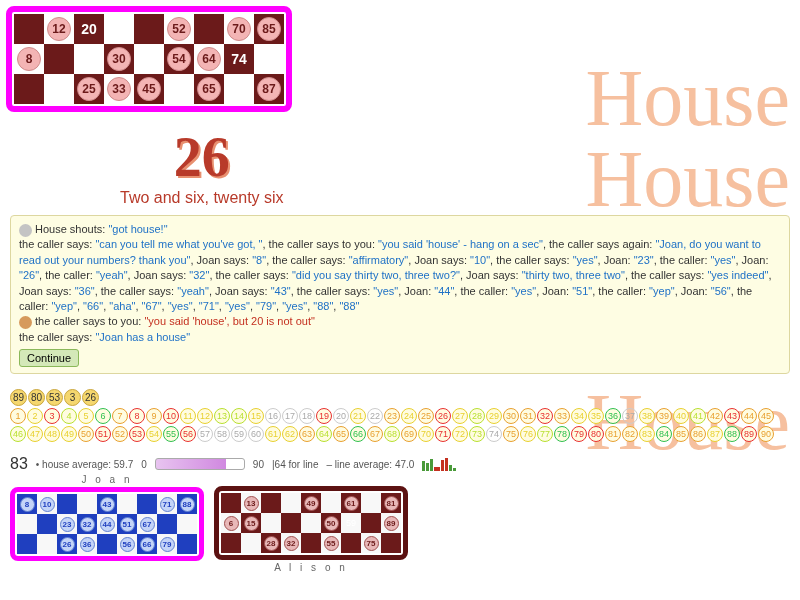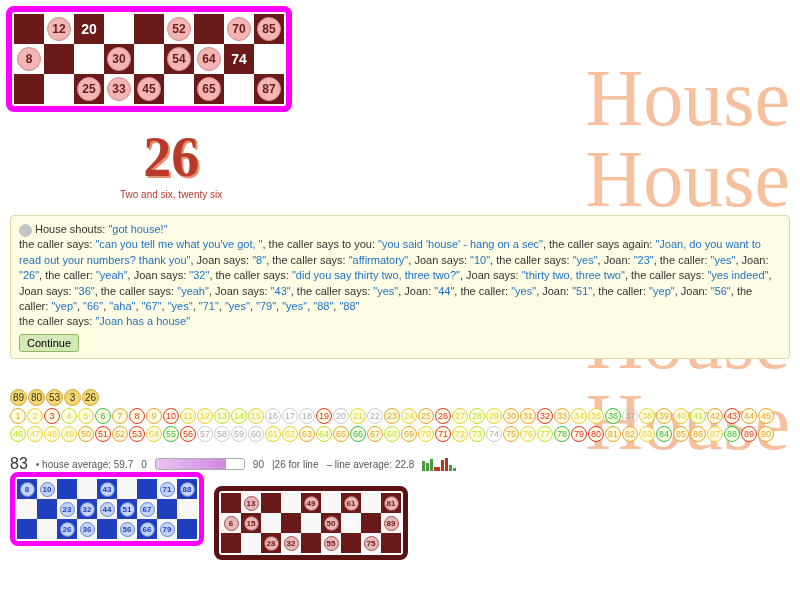--- a/index.html
+++ b/index.html
@@ -12,21 +12,21 @@
   .card-frame { border: 6px solid #ff00ff; border-radius: 8px; background: #fff; padding: 2px; display: inline-block; }
   .card-frame.dark { border-color: #5c1212; }
   .card-grid { display: grid; grid-template-columns: repeat(9, 30px); grid-template-rows: repeat(3, 30px); }
   .card-cell { width: 30px; height: 30px; display: flex; align-items: center; justify-content: center; position: relative; }
   .card-cell.dark { background: #6b1a1a; }
   .num-circle { width: 24px; height: 24px; border-radius: 50%; background: #f3b4b4; border: 1px solid #d08b8b; display: flex; align-items: center; justify-content: center; font-size: 12px; color: #6b1a1a; font-weight: bold; }
   .num-plain { font-size: 14px; color: #fff; font-weight: bold; }
   
   .current-num { position: absolute; top: 125px; left: 120px; text-align: center; z-index: 2; }
   .current-num .big { font-size: 56px; font-weight: bold; color: #b83a2a; font-family: "Times New Roman", serif; text-shadow: 2px 2px 0 #e89070; }
-  .current-num .call { font-size: 10px; color: #b83a2a; }
+  .current-num .call { font-size: 16px; color: #b83a2a; }
   
   .log-box { position: absolute; top: 215px; left: 10px; right: 10px; background: #fefde3; border: 1px solid #ddd7a0; border-radius: 4px; padding: 6px 8px; font-size: 11px; line-height: 1.4; z-index: 2; }
   .emo { display: inline-block; width: 13px; height: 13px; border-radius: 50%; background: #c4c4c4; vertical-align: middle; margin-right: 3px; }
   .emo.sad { background: #d69a5c; }
   .q-blue { color: #1f71c6; }
   .q-red { color: #c43020; }
   .continue-btn { background: #d4e8b8; border: 1px solid #8bb85a; border-radius: 3px; padding: 2px 7px; font-size: 11px; margin-top: 4px; cursor: pointer; }
   
   .called-row { position: absolute; top: 389px; left: 10px; z-index: 2; }
   .called-row .n { display: inline-block; width: 17px; height: 17px; border-radius: 50%; background: #f5d76e; border: 1px solid #c9a63e; text-align: center; line-height: 16px; font-size: 10px; margin-right: 1px; }
@@ -130,50 +130,52 @@
 </div>
 
 <div class="current-num">
   <div class="big">26</div>
   <div class="call">Two and six, twenty six</div>
 </div>
 
 <div class="log-box">
   <div><span class="emo"></span><span>House shouts: </span><span class="q-blue">"got house!"</span></div>
   <div id="log-body"><span>the caller says: </span><span class="q-blue">"can you tell me what you've got, "</span><span>, the caller says to you: </span><span class="q-blue">"you said 'house' - hang on a sec"</span><span>, the caller says again: </span><span class="q-blue">"Joan, do you want to read out your numbers? thank you"</span><span>, Joan says: </span><span class="q-blue">"8"</span><span>, the caller says: </span><span class="q-blue">"affirmatory"</span><span>, Joan says: </span><span class="q-blue">"10"</span><span>, the caller says: </span><span class="q-blue">"yes"</span><span>, Joan: </span><span class="q-blue">"23"</span><span>, the caller: </span><span class="q-blue">"yes"</span><span>, Joan: </span><span class="q-blue">"26"</span><span>, the caller: </span><span class="q-blue">"yeah"</span><span>, Joan says: </span><span class="q-blue">"32"</span><span>, the caller says: </span><span class="q-blue">"did you say thirty two, three two?"</span><span>, Joan says: </span><span class="q-blue">"thirty two, three two"</span><span>, the caller says: </span><span class="q-blue">"yes indeed"</span><span>, Joan says: </span><span class="q-blue">"36"</span><span>, the caller says: </span><span class="q-blue">"yeah"</span><span>, Joan says: </span><span class="q-blue">"43"</span><span>, the caller says: </span><span class="q-blue">"yes"</span><span>, Joan: </span><span class="q-blue">"44"</span><span>, the caller: </span><span class="q-blue">"yes"</span><span>, Joan: </span><span class="q-blue">"51"</span><span>, the caller: </span><span class="q-blue">"yep"</span><span>, Joan: </span><span class="q-blue">"56"</span><span>, the caller: </span><span class="q-blue">"yep"</span><span>, </span><span class="q-blue">"66"</span><span>, </span><span class="q-blue">"aha"</span><span>, </span><span class="q-blue">"67"</span><span>, </span><span class="q-blue">"yes"</span><span>, </span><span class="q-blue">"71"</span><span>, </span><span class="q-blue">"yes"</span><span>, </span><span class="q-blue">"79"</span><span>, </span><span class="q-blue">"yes"</span><span>, </span><span class="q-blue">"88"</span><span>, </span><span class="q-blue">"88"</span></div>
+  <div><span class="emo sad"></span><span>the caller says to you: </span><span class="q-red">"you said 'house', but 20 is not out"</span></div>
   <div><span>the caller says: </span><span class="q-blue">"Joan has a house"</span></div>
   <button class="continue-btn">Continue</button>
 </div>
 
 <div class="called-row" id="called-row"><span class="n">89</span><span class="n">80</span><span class="n">53</span><span class="n">3</span><span class="n">26</span></div>
 
 <div class="board" id="board"><span class="bn" style="border-color: rgb(232, 160, 48); color: rgb(232, 160, 48); background: rgb(255, 252, 224);">1</span><span class="bn" style="border-color: rgb(232, 208, 48); color: rgb(232, 208, 48); background: rgb(255, 252, 224);">2</span><span class="bn" style="border-color: rgb(232, 48, 48); color: rgb(232, 48, 48); background: rgb(255, 252, 224);">3</span><span class="bn" style="border-color: rgb(184, 224, 48); color: rgb(184, 224, 48); background: rgb(255, 252, 224);">4</span><span class="bn" style="border-color: rgb(232, 208, 48); color: rgb(232, 208, 48); background: rgb(255, 252, 224);">5</span><span class="bn" style="border-color: rgb(48, 192, 80); color: rgb(48, 192, 80); background: rgb(255, 252, 224);">6</span><span class="bn" style="border-color: rgb(232, 160, 48); color: rgb(232, 160, 48); background: rgb(255, 252, 224);">7</span><span class="bn" style="border-color: rgb(232, 48, 48); color: rgb(232, 48, 48); background: rgb(255, 252, 224);">8</span><span class="bn" style="border-color: rgb(232, 160, 48); color: rgb(232, 160, 48); background: rgb(255, 252, 224);">9</span><span class="bn" style="border-color: rgb(232, 48, 48); color: rgb(232, 48, 48); background: rgb(255, 252, 224);">10</span><span class="bn" style="border-color: rgb(232, 208, 48); color: rgb(232, 208, 48); background: rgb(255, 252, 224);">11</span><span class="bn" style="border-color: rgb(232, 208, 48); color: rgb(232, 208, 48); background: rgb(255, 252, 224);">12</span><span class="bn" style="border-color: rgb(184, 224, 48); color: rgb(184, 224, 48); background: rgb(255, 252, 224);">13</span><span class="bn" style="border-color: rgb(184, 224, 48); color: rgb(184, 224, 48); background: rgb(255, 252, 224);">14</span><span class="bn" style="border-color: rgb(232, 208, 48); color: rgb(232, 208, 48); background: rgb(255, 252, 224);">15</span><span class="bn out">16</span><span class="bn out">17</span><span class="bn out">18</span><span class="bn" style="border-color: rgb(232, 48, 48); color: rgb(232, 48, 48); background: rgb(255, 252, 224);">19</span><span class="bn out">20</span><span class="bn" style="border-color: rgb(232, 208, 48); color: rgb(232, 208, 48); background: rgb(255, 252, 224);">21</span><span class="bn out">22</span><span class="bn" style="border-color: rgb(232, 160, 48); color: rgb(232, 160, 48); background: rgb(255, 252, 224);">23</span><span class="bn" style="border-color: rgb(232, 208, 48); color: rgb(232, 208, 48); background: rgb(255, 252, 224);">24</span><span class="bn" style="border-color: rgb(232, 160, 48); color: rgb(232, 160, 48); background: rgb(255, 252, 224);">25</span><span class="bn" style="border-color: rgb(232, 48, 48); color: rgb(232, 48, 48); background: rgb(255, 252, 224);">26</span><span class="bn" style="border-color: rgb(232, 208, 48); color: rgb(232, 208, 48); background: rgb(255, 252, 224);">27</span><span class="bn" style="border-color: rgb(184, 224, 48); color: rgb(184, 224, 48); background: rgb(255, 252, 224);">28</span><span class="bn" style="border-color: rgb(232, 208, 48); color: rgb(232, 208, 48); background: rgb(255, 252, 224);">29</span><span class="bn" style="border-color: rgb(232, 160, 48); color: rgb(232, 160, 48); background: rgb(255, 252, 224);">30</span><span class="bn" style="border-color: rgb(232, 160, 48); color: rgb(232, 160, 48); background: rgb(255, 252, 224);">31</span><span class="bn" style="border-color: rgb(232, 48, 48); color: rgb(232, 48, 48); background: rgb(255, 252, 224);">32</span><span class="bn" style="border-color: rgb(232, 160, 48); color: rgb(232, 160, 48); background: rgb(255, 252, 224);">33</span><span class="bn" style="border-color: rgb(232, 208, 48); color: rgb(232, 208, 48); background: rgb(255, 252, 224);">34</span><span class="bn" style="border-color: rgb(232, 208, 48); color: rgb(232, 208, 48); background: rgb(255, 252, 224);">35</span><span class="bn" style="border-color: rgb(48, 192, 80); color: rgb(48, 192, 80); background: rgb(255, 252, 224);">36</span><span class="bn out">37</span><span class="bn" style="border-color: rgb(232, 208, 48); color: rgb(232, 208, 48); background: rgb(255, 252, 224);">38</span><span class="bn" style="border-color: rgb(232, 160, 48); color: rgb(232, 160, 48); background: rgb(255, 252, 224);">39</span><span class="bn" style="border-color: rgb(232, 208, 48); color: rgb(232, 208, 48); background: rgb(255, 252, 224);">40</span><span class="bn" style="border-color: rgb(184, 224, 48); color: rgb(184, 224, 48); background: rgb(255, 252, 224);">41</span><span class="bn" style="border-color: rgb(232, 160, 48); color: rgb(232, 160, 48); background: rgb(255, 252, 224);">42</span><span class="bn" style="border-color: rgb(232, 48, 48); color: rgb(232, 48, 48); background: rgb(255, 252, 224);">43</span><span class="bn" style="border-color: rgb(232, 160, 48); color: rgb(232, 160, 48); background: rgb(255, 252, 224);">44</span><span class="bn" style="border-color: rgb(232, 160, 48); color: rgb(232, 160, 48); background: rgb(255, 252, 224);">45</span><span class="bn" style="border-color: rgb(184, 224, 48); color: rgb(184, 224, 48); background: rgb(255, 252, 224);">46</span><span class="bn" style="border-color: rgb(232, 208, 48); color: rgb(232, 208, 48); background: rgb(255, 252, 224);">47</span><span class="bn" style="border-color: rgb(232, 208, 48); color: rgb(232, 208, 48); background: rgb(255, 252, 224);">48</span><span class="bn" style="border-color: rgb(232, 208, 48); color: rgb(232, 208, 48); background: rgb(255, 252, 224);">49</span><span class="bn" style="border-color: rgb(232, 160, 48); color: rgb(232, 160, 48); background: rgb(255, 252, 224);">50</span><span class="bn" style="border-color: rgb(232, 48, 48); color: rgb(232, 48, 48); background: rgb(255, 252, 224);">51</span><span class="bn" style="border-color: rgb(232, 160, 48); color: rgb(232, 160, 48); background: rgb(255, 252, 224);">52</span><span class="bn" style="border-color: rgb(232, 48, 48); color: rgb(232, 48, 48); background: rgb(255, 252, 224);">53</span><span class="bn" style="border-color: rgb(232, 208, 48); color: rgb(232, 208, 48); background: rgb(255, 252, 224);">54</span><span class="bn" style="border-color: rgb(48, 192, 80); color: rgb(48, 192, 80); background: rgb(255, 252, 224);">55</span><span class="bn" style="border-color: rgb(232, 48, 48); color: rgb(232, 48, 48); background: rgb(255, 252, 224);">56</span><span class="bn out">57</span><span class="bn out">58</span><span class="bn out">59</span><span class="bn out">60</span><span class="bn" style="border-color: rgb(232, 208, 48); color: rgb(232, 208, 48); background: rgb(255, 252, 224);">61</span><span class="bn" style="border-color: rgb(232, 208, 48); color: rgb(232, 208, 48); background: rgb(255, 252, 224);">62</span><span class="bn" style="border-color: rgb(232, 160, 48); color: rgb(232, 160, 48); background: rgb(255, 252, 224);">63</span><span class="bn" style="border-color: rgb(184, 224, 48); color: rgb(184, 224, 48); background: rgb(255, 252, 224);">64</span><span class="bn" style="border-color: rgb(232, 160, 48); color: rgb(232, 160, 48); background: rgb(255, 252, 224);">65</span><span class="bn" style="border-color: rgb(48, 192, 80); color: rgb(48, 192, 80); background: rgb(255, 252, 224);">66</span><span class="bn" style="border-color: rgb(232, 160, 48); color: rgb(232, 160, 48); background: rgb(255, 252, 224);">67</span><span class="bn" style="border-color: rgb(184, 224, 48); color: rgb(184, 224, 48); background: rgb(255, 252, 224);">68</span><span class="bn" style="border-color: rgb(232, 160, 48); color: rgb(232, 160, 48); background: rgb(255, 252, 224);">69</span><span class="bn" style="border-color: rgb(232, 208, 48); color: rgb(232, 208, 48); background: rgb(255, 252, 224);">70</span><span class="bn" style="border-color: rgb(232, 48, 48); color: rgb(232, 48, 48); background: rgb(255, 252, 224);">71</span><span class="bn" style="border-color: rgb(232, 208, 48); color: rgb(232, 208, 48); background: rgb(255, 252, 224);">72</span><span class="bn" style="border-color: rgb(184, 224, 48); color: rgb(184, 224, 48); background: rgb(255, 252, 224);">73</span><span class="bn out">74</span><span class="bn" style="border-color: rgb(232, 160, 48); color: rgb(232, 160, 48); background: rgb(255, 252, 224);">75</span><span class="bn" style="border-color: rgb(232, 208, 48); color: rgb(232, 208, 48); background: rgb(255, 252, 224);">76</span><span class="bn" style="border-color: rgb(184, 224, 48); color: rgb(184, 224, 48); background: rgb(255, 252, 224);">77</span><span class="bn" style="border-color: rgb(48, 192, 80); color: rgb(48, 192, 80); background: rgb(255, 252, 224);">78</span><span class="bn" style="border-color: rgb(232, 48, 48); color: rgb(232, 48, 48); background: rgb(255, 252, 224);">79</span><span class="bn" style="border-color: rgb(232, 48, 48); color: rgb(232, 48, 48); background: rgb(255, 252, 224);">80</span><span class="bn" style="border-color: rgb(232, 160, 48); color: rgb(232, 160, 48); background: rgb(255, 252, 224);">81</span><span class="bn" style="border-color: rgb(232, 160, 48); color: rgb(232, 160, 48); background: rgb(255, 252, 224);">82</span><span class="bn" style="border-color: rgb(232, 208, 48); color: rgb(232, 208, 48); background: rgb(255, 252, 224);">83</span><span class="bn" style="border-color: rgb(48, 192, 80); color: rgb(48, 192, 80); background: rgb(255, 252, 224);">84</span><span class="bn" style="border-color: rgb(232, 160, 48); color: rgb(232, 160, 48); background: rgb(255, 252, 224);">85</span><span class="bn" style="border-color: rgb(232, 160, 48); color: rgb(232, 160, 48); background: rgb(255, 252, 224);">86</span><span class="bn" style="border-color: rgb(232, 208, 48); color: rgb(232, 208, 48); background: rgb(255, 252, 224);">87</span><span class="bn" style="border-color: rgb(48, 192, 80); color: rgb(48, 192, 80); background: rgb(255, 252, 224);">88</span><span class="bn" style="border-color: rgb(232, 48, 48); color: rgb(232, 48, 48); background: rgb(255, 252, 224);">89</span><span class="bn" style="border-color: rgb(232, 160, 48); color: rgb(232, 160, 48); background: rgb(255, 252, 224);">90</span></div>
 
 <div class="stats">
   <span class="big-num">83</span>
   <span>•<span> house average: 59.7</span></span>
   <span>0</span>
   <span class="bar"></span>
   <span>90</span>
-  <span>|<span>26 for line</span></span>
-  <span>–<span> line average: 22.8</span></span>
+  <span>|<span>64 for line</span></span>
+  <span>–<span> line average: 47.0</span></span>
   <span class="spark">
       <span class="g" style="height:10px"></span>
       <span class="g" style="height:8px"></span>
       <span class="g" style="height:12px"></span>
       <span style="height:4px;width:6px"></span>
       <span style="height:11px"></span>
       <span style="height:13px"></span>
       <span class="g" style="height:6px"></span>
       <span class="g" style="height:3px"></span>
     </span>
 </div>
 
 <div class="mini-cards">
   <div class="mini-wrap">
+    <div class="mini-name">J o a n</div>
     <div class="card-frame" style="border-width:5px"><div class="mini-grid" id="joan-grid">
           <div class="mini-cell db">
             <span class="mini-circ blue">8</span>
           </div>
           <div class="mini-cell lg">
             <span class="mini-circ blue">10</span>
           </div>
           <div class="mini-cell db"></div>
           <div class="mini-cell lg"></div>
           <div class="mini-cell db">
@@ -277,14 +279,15 @@
           <div class="mini-cell dr"></div>
           <div class="mini-cell lg">
             <span class="mini-circ red">55</span>
           </div>
           <div class="mini-cell dr"></div>
           <div class="mini-cell lg">
             <span class="mini-circ red">75</span>
           </div>
           <div class="mini-cell dr"></div>
         </div></div>
+    <div class="mini-name">A l i s o n</div>
   </div>
 </div>
 
 </body></html>

